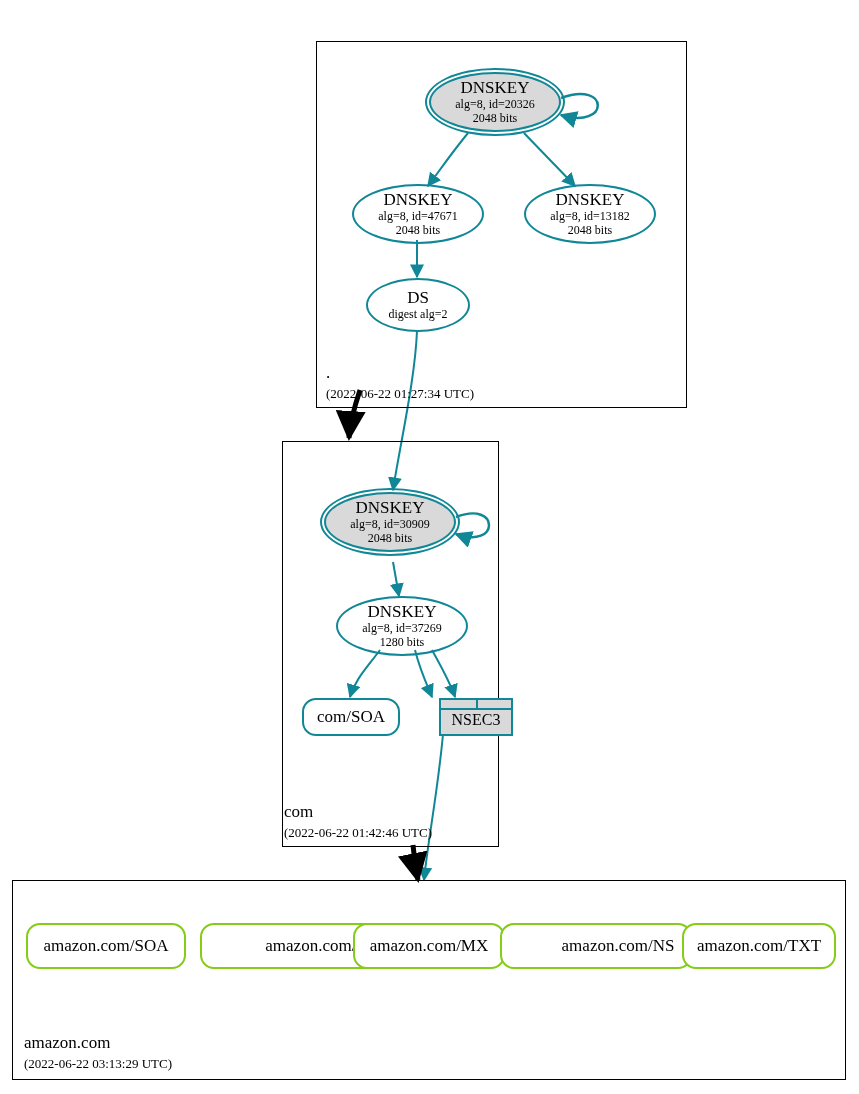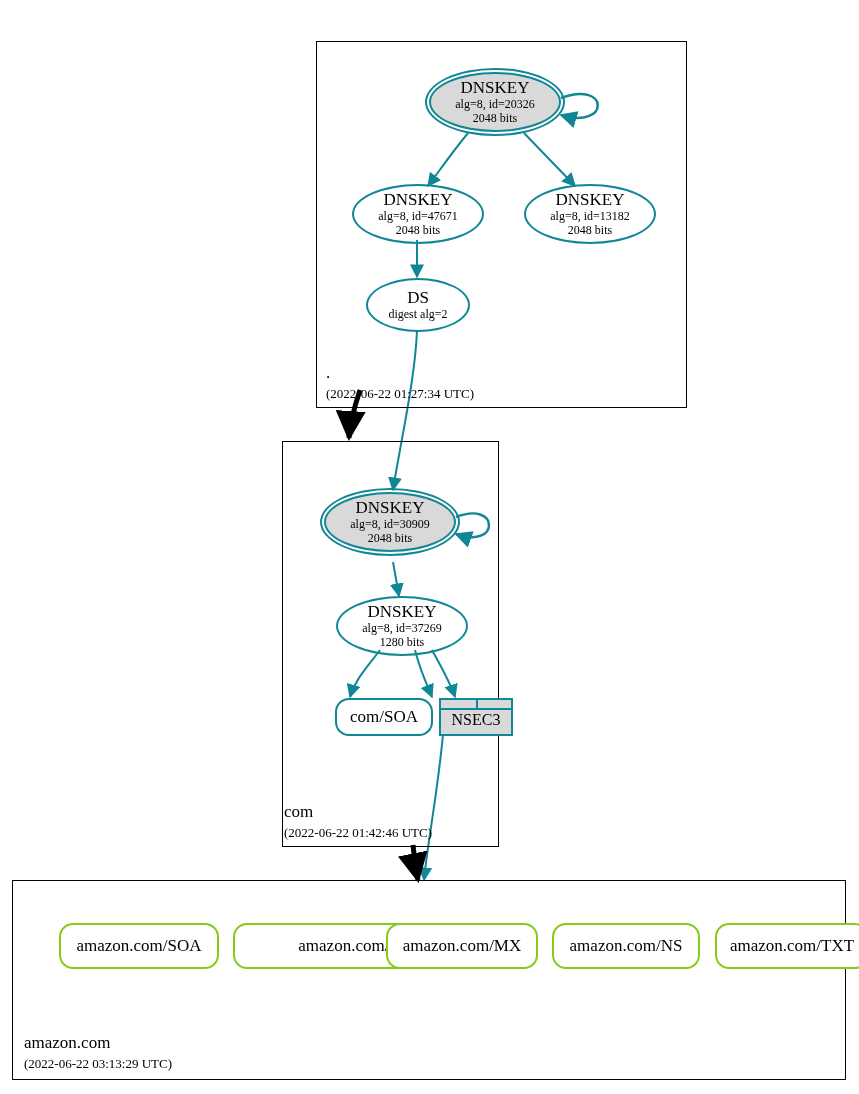--- a/index.html
+++ b/index.html
@@ -58,21 +58,20 @@
   }
   .rrect {
     position: absolute;
     border: 2px solid #84cc16;
     border-radius: 14px;
     display: flex;
     align-items: center;
     justify-content: center;
     font-size: 17px;
     background: #fff;
-    margin-left: 33px;
   }
   .rrect.teal {
     border-color: #108796;
   }
   .nsec3 {
     position: absolute;
     border: 2px solid #108796;
     background: #d9d9d9;
     font-size: 16px;
     text-align: center;
@@ -212,18 +211,18 @@
 
 <div class="rrect" style="left:26px; top:923px; width:156px; height:42px;">
   <span>amazon.com/SOA</span>
 </div>
 <div class="rrect" style="left:200px; top:923px; width:134px; height:42px;padding-left:48px;">
   <span>amazon.com/A</span>
 </div>
 <div class="rrect" style="left:353px; top:923px; width:148px; height:42px;">
   <span>amazon.com/MX</span>
 </div>
-<div class="rrect" style="left:519px; top:923px; width:144px; height:42px;">
+<div class="rrect" style="left:500px; top:923px; width:144px; height:42px;padding-left:44px;">
   <span>amazon.com/NS</span>
 </div>
 <div class="rrect" style="left:682px; top:923px; width:150px; height:42px;">
   <span>amazon.com/TXT</span>
 </div>
 
 </body></html>

